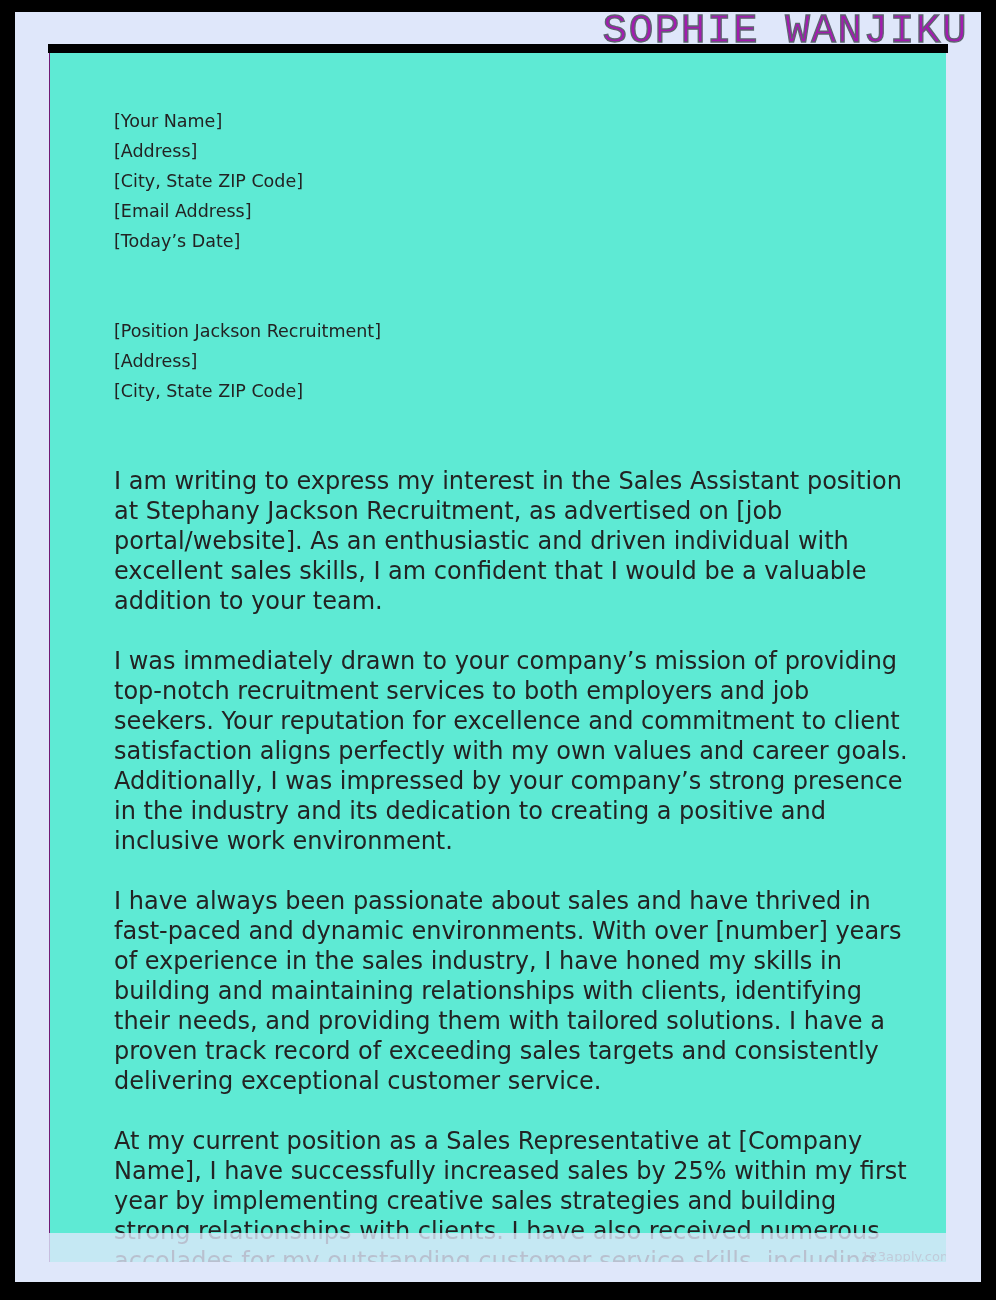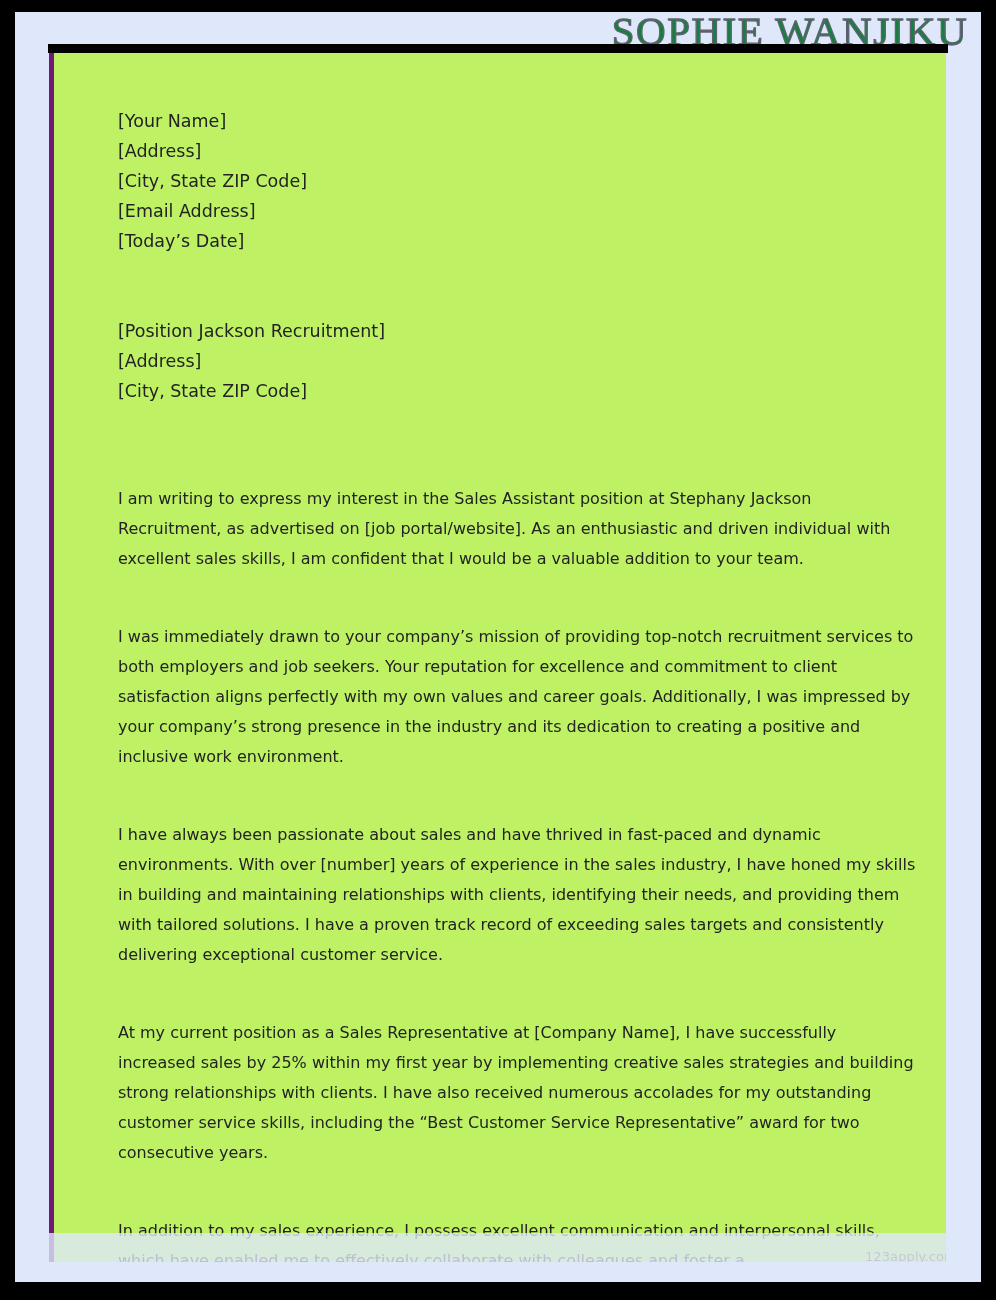--- a/index.html
+++ b/index.html
@@ -38,27 +38,27 @@
     left: 0;
     top: 0;
     width: 966px;
     height: 32px;
   }
 
   #doc-title {
     position: absolute;
     right: 13px;
     top: -4px;
-    font-family: Liberation Serif, serif;
+    font-family: Liberation Mono, monospace;
     font-size: 41px;
     font-weight: 400;
     letter-spacing: 1.5px;
     line-height: 46px;
     white-space: nowrap;
-    color: #15803d;
+    color: #a21caf;
     -webkit-text-stroke: 1.3px #5d6470;
     text-shadow: 0 1px 0 rgba(255,255,255,0.35);
   }
 
   
   #header-rule {
     position: absolute;
     left: 33px;
     top: 32px;
     width: 900px;
@@ -66,22 +66,22 @@
     background: #000000;
   }
 
   
   #sheet {
     position: absolute;
     left: 34px;
     top: 41px;
     width: 897px;
     height: 1209px;
-    background: #bef264;
-    border-left: 5px solid #701a75;
+    background: #5eead4;
+    border-left: 1px solid #701a75;
     overflow: hidden;
   }
 
   #letter-body {
     position: absolute;
     left: 64px;
     top: 53px;
     width: 800px;
   }
 
@@ -96,25 +96,24 @@
 
   .spacer { height: 30px; }
 
   .salutation {
     font-size: 17.5px;
     line-height: 30px;
     color: #232323;
   }
 
   .para {
-    font-size: 16px;
+    font-size: 24px;
     line-height: 30px;
     color: #232323;
     text-align: left;
-    margin-top: 18px;
   }
 
   
   #watermark {
     position: absolute;
     left: 811px;
     top: 1196px;
     font-size: 13px;
     line-height: 16px;
     color: #4a4a4a;

